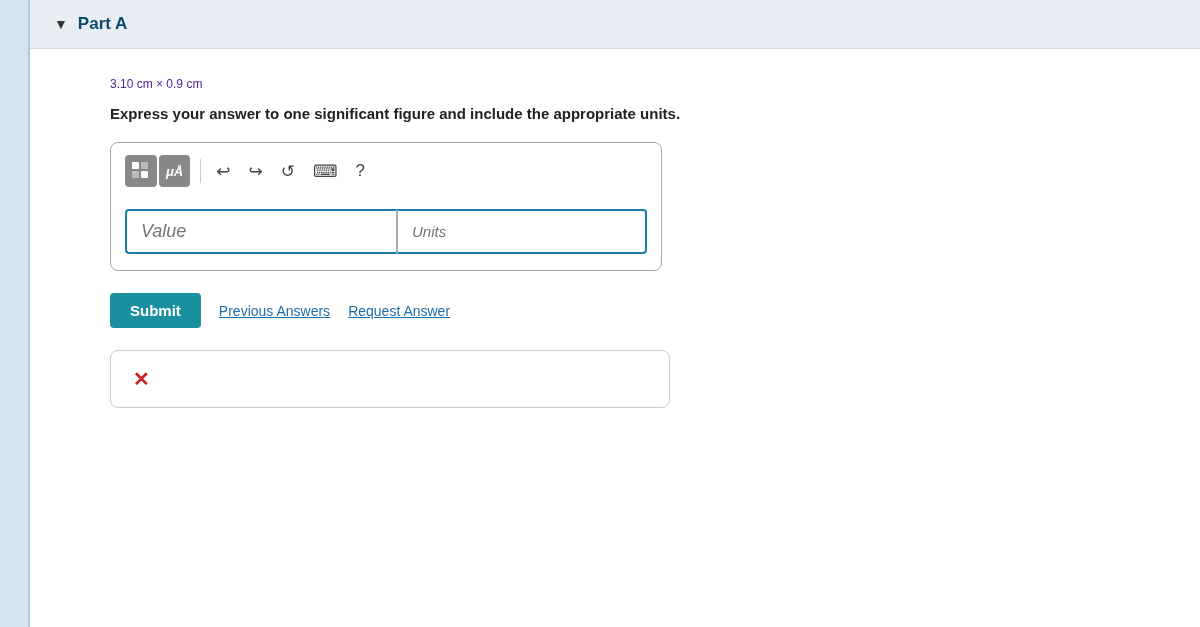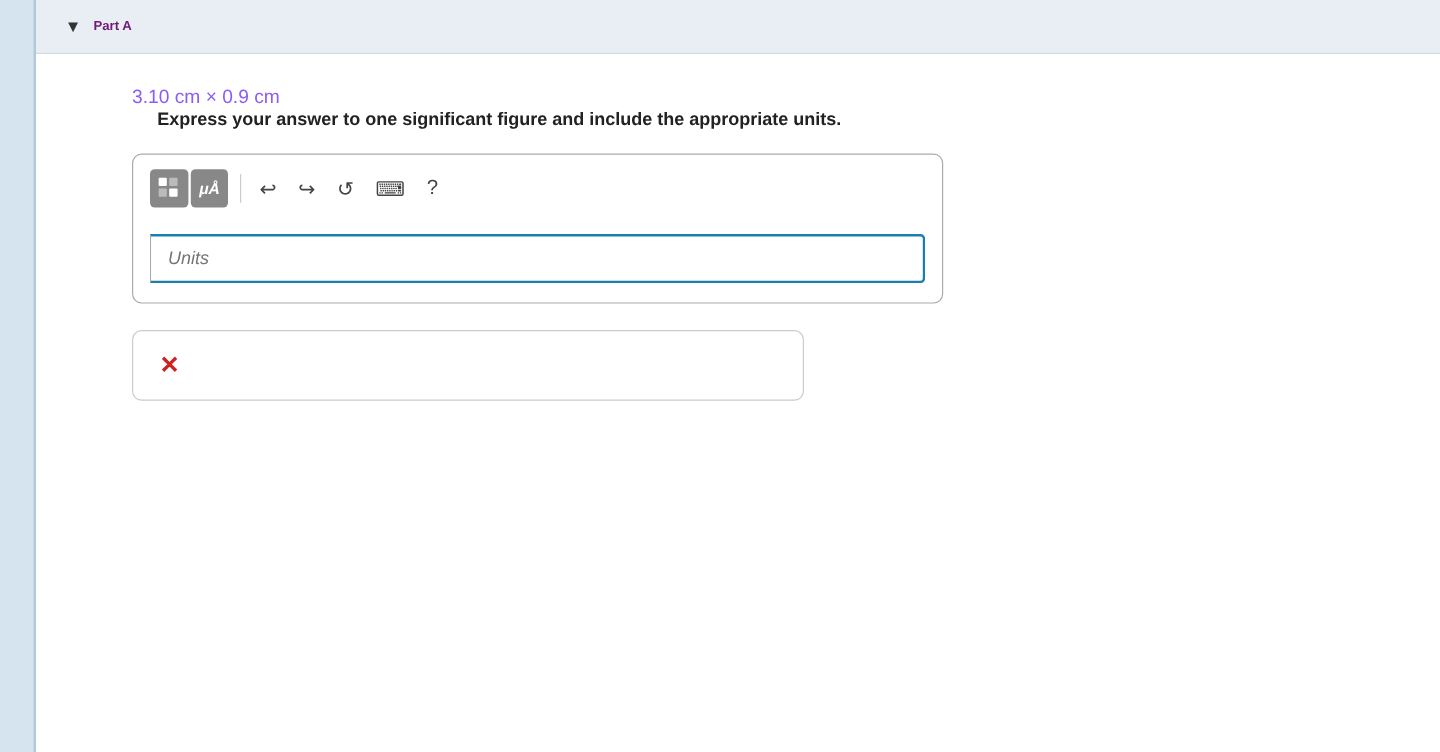--- a/index.html
+++ b/index.html
@@ -48,48 +48,48 @@
       gap: 10px;
       border-bottom: 1px solid #d0dce6;
     }
 
     .chevron-icon {
       color: #333;
       font-size: 14px;
     }
 
     .part-a-title {
-      font-size: 11px;
-      font-weight: bold;
-      color: #701a75;
+      font-size: 17px;
+      font-weight: bold;
+      color: #0c4a6e;
     }
 
     .content-area {
       padding: 28px 80px 28px 80px;
     }
 
     .equation-line {
-      font-size: 16px;
-      color: #8b5cf6;
+      font-size: 12px;
+      color: #4c1d95;
+      margin-bottom: 14px;
     }
 
     .instruction-text {
       font-size: 15px;
       font-weight: bold;
       color: #222;
       margin-bottom: 20px;
-      margin-left: 21px;
     }
 
     .answer-box {
       border: 1.5px solid #aaa;
       border-radius: 8px;
       padding: 12px 14px 16px 14px;
       background: #fff;
-      width: 676px;
+      width: 552px;
       margin-bottom: 22px;
     }
 
     .toolbar {
       display: flex;
       align-items: center;
       gap: 8px;
       margin-bottom: 14px;
       padding-bottom: 8px;
     }
@@ -275,25 +275,31 @@
           <button class="toolbar-icon-btn" title="Keyboard">
             <span>⌨</span>
           </button>
           <button class="toolbar-icon-btn" title="Help">
             <span>?</span>
           </button>
 
         </div>
 
         <div class="input-row">
+          <input class="value-input" type="text" placeholder="Value" style="">
           <input class="units-input" type="text" placeholder="Units" style="">
         </div>
 
       </div>
 
+      <div class="action-row">
+        <button class="submit-btn">Submit</button>
+        <button class="link-btn">Previous Answers</button>
+        <button class="link-btn">Request Answer</button>
+      </div>
 
       <div class="feedback-box">
         <span class="error-icon">✕</span>
       </div>
 
     </div>
 
   </div>
 </div>
 

